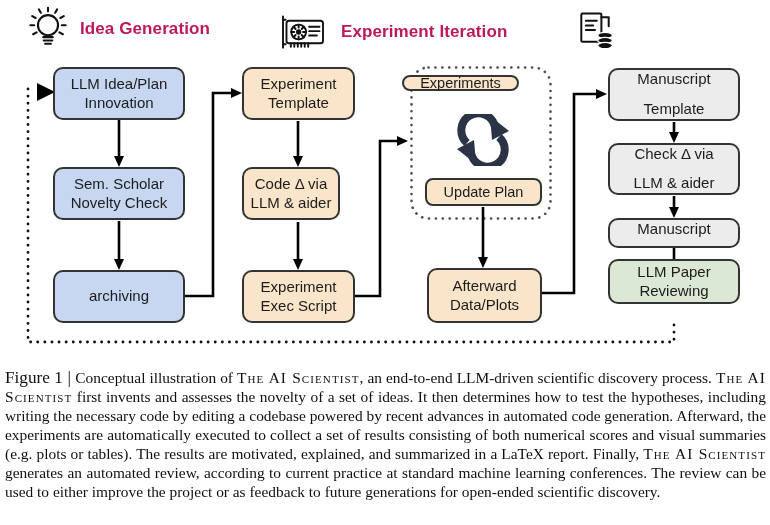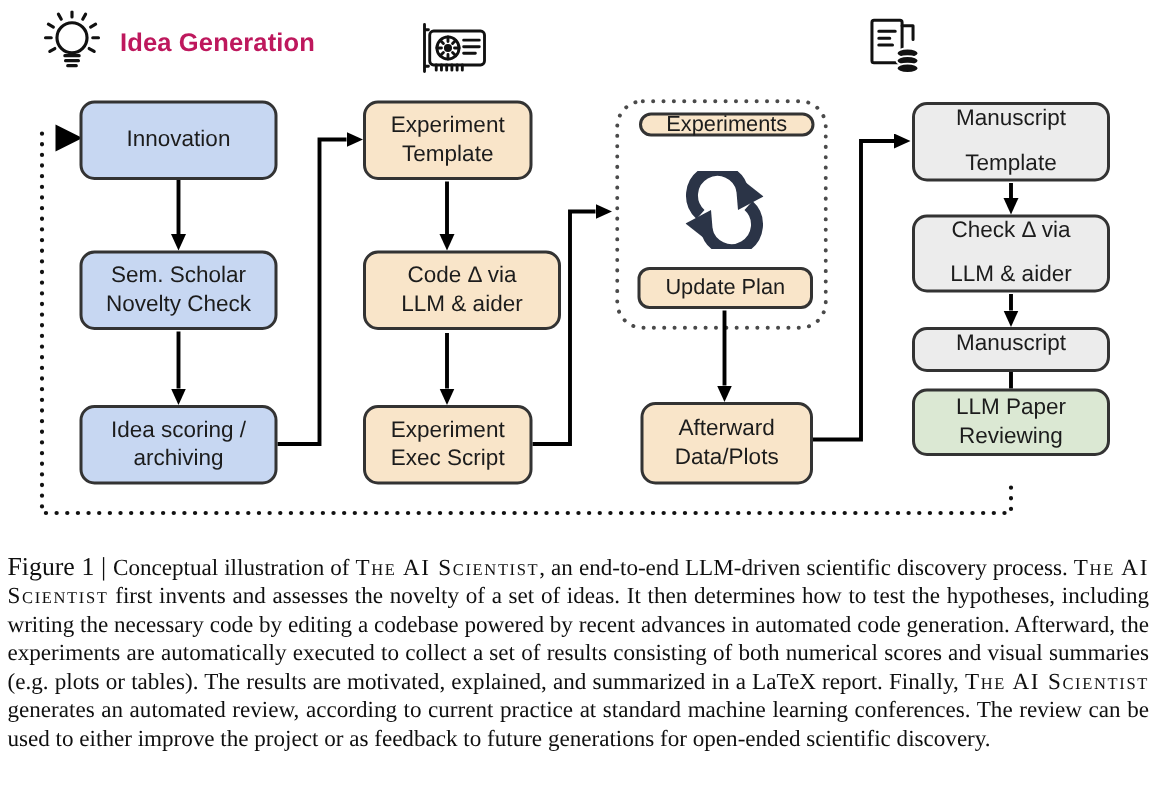--- a/index.html
+++ b/index.html
@@ -50,20 +50,21 @@
 <div class="sec-header" style="left:276px;top:9px">
   <svg class="hicon" width="54" height="40" viewBox="0 0 58 46" fill="none" stroke="#111" stroke-width="2.2" stroke-linecap="round" stroke-linejoin="round">
     <path d="M6,5 V41 M6,9 h3 M6,37 h3"></path>
     <rect x="10" y="10" width="42" height="26" rx="3"></rect>
     <circle cx="24" cy="23" r="8.5"></circle>
     <circle cx="24" cy="23" r="2" fill="#111"></circle>
     <path d="M24,14.5 V18 M24,28 V31.5 M15.5,23 H19 M29,23 H32.5 M18,17 l2.5,2.5 M27.5,26.5 L30,29 M30,17 l-2.5,2.5 M20.5,26.5 L18,29"></path>
     <path d="M36,17 h12 M36,22 h12 M36,27 h9"></path>
     <path d="M15,36 v4 M19,36 v4 M23,36 v4 M27,36 v4 M31,36 v4 M35,36 v4"></path>
   </svg>
+  <span class="sec-label">Experiment Iteration</span>
 </div>
 
 <div class="sec-header" style="left:574px;top:7px">
   <svg class="hicon" width="42" height="44" viewBox="0 0 46 46" fill="none" stroke="#111" stroke-width="2.2" stroke-linecap="round" stroke-linejoin="round">
     <path d="M30,9 h8 v10"></path>
     <rect x="8" y="5" width="22" height="31" rx="1.5"></rect>
     <path d="M13,13 h12 M13,18 h8 M13,23 h10"></path>
     <g fill="#111" stroke="#fff" stroke-width="1.4">
       <ellipse cx="34" cy="29" rx="8" ry="3.4"></ellipse>
       <ellipse cx="34" cy="34.5" rx="8" ry="3.4"></ellipse>
@@ -93,45 +94,45 @@
     <path d="M674,122 V132"></path>
     <path d="M674,196 V207"></path>
     <path d="M674,248 V259"></path>
   </g>
 
   <path d="M674,325 L674,342 L28,342 L28,88" fill="none" stroke="#111" stroke-width="2.8" stroke-dasharray="0.1 7" stroke-linecap="round"></path>
   <polygon points="37,83 55,92 37,101" fill="#000"></polygon>
 </svg>
 
 <div class="fbox c-idea" style="left:53px;top:67px;width:132px;height:53px">
+  <span>LLM Idea/Plan</span>
   <span>Innovation</span>
 </div>
 <div class="fbox c-idea" style="left:53px;top:167px;width:132px;height:53px">
   <span>Sem. Scholar</span>
   <span>Novelty Check</span>
 </div>
 <div class="fbox c-idea" style="left:53px;top:270px;width:132px;height:53px">
-  <span>Idea scoring /</span>
   <span>archiving</span>
 </div>
 
 <div class="fbox c-exp" style="left:242px;top:67px;width:113px;height:53px">
   <span>Experiment</span>
   <span>Template</span>
 </div>
-<div class="fbox c-exp" style="left:242px;top:167px;width:132px;height:53px">
+<div class="fbox c-exp" style="left:242px;top:167px;width:98px;height:53px">
   <span>Code Δ via</span>
   <span>LLM &amp; aider</span>
 </div>
 <div class="fbox c-exp" style="left:242px;top:270px;width:113px;height:53px">
   <span>Experiment</span>
   <span>Exec Script</span>
 </div>
 
-<div class="fbox c-exp small" style="left:426px;top:75px;width:117px;height:16px">
+<div class="fbox c-exp small" style="left:402px;top:75px;width:117px;height:16px">
   <span>Experiments</span>
 </div>
 <svg class="cycle" width="52" height="52" viewBox="0 0 52 52">
   <g fill="none" stroke="#2b3447" stroke-width="8">
     <path d="M10,29 A17,17 0 1 1 38,13"></path>
     <path d="M42,23 A17,17 0 1 1 14,39"></path>
   </g>
   <polygon points="33,2 52,17 35,26" fill="#2b3447"></polygon>
   <polygon points="19,50 0,35 17,26" fill="#2b3447"></polygon>
 </svg>

